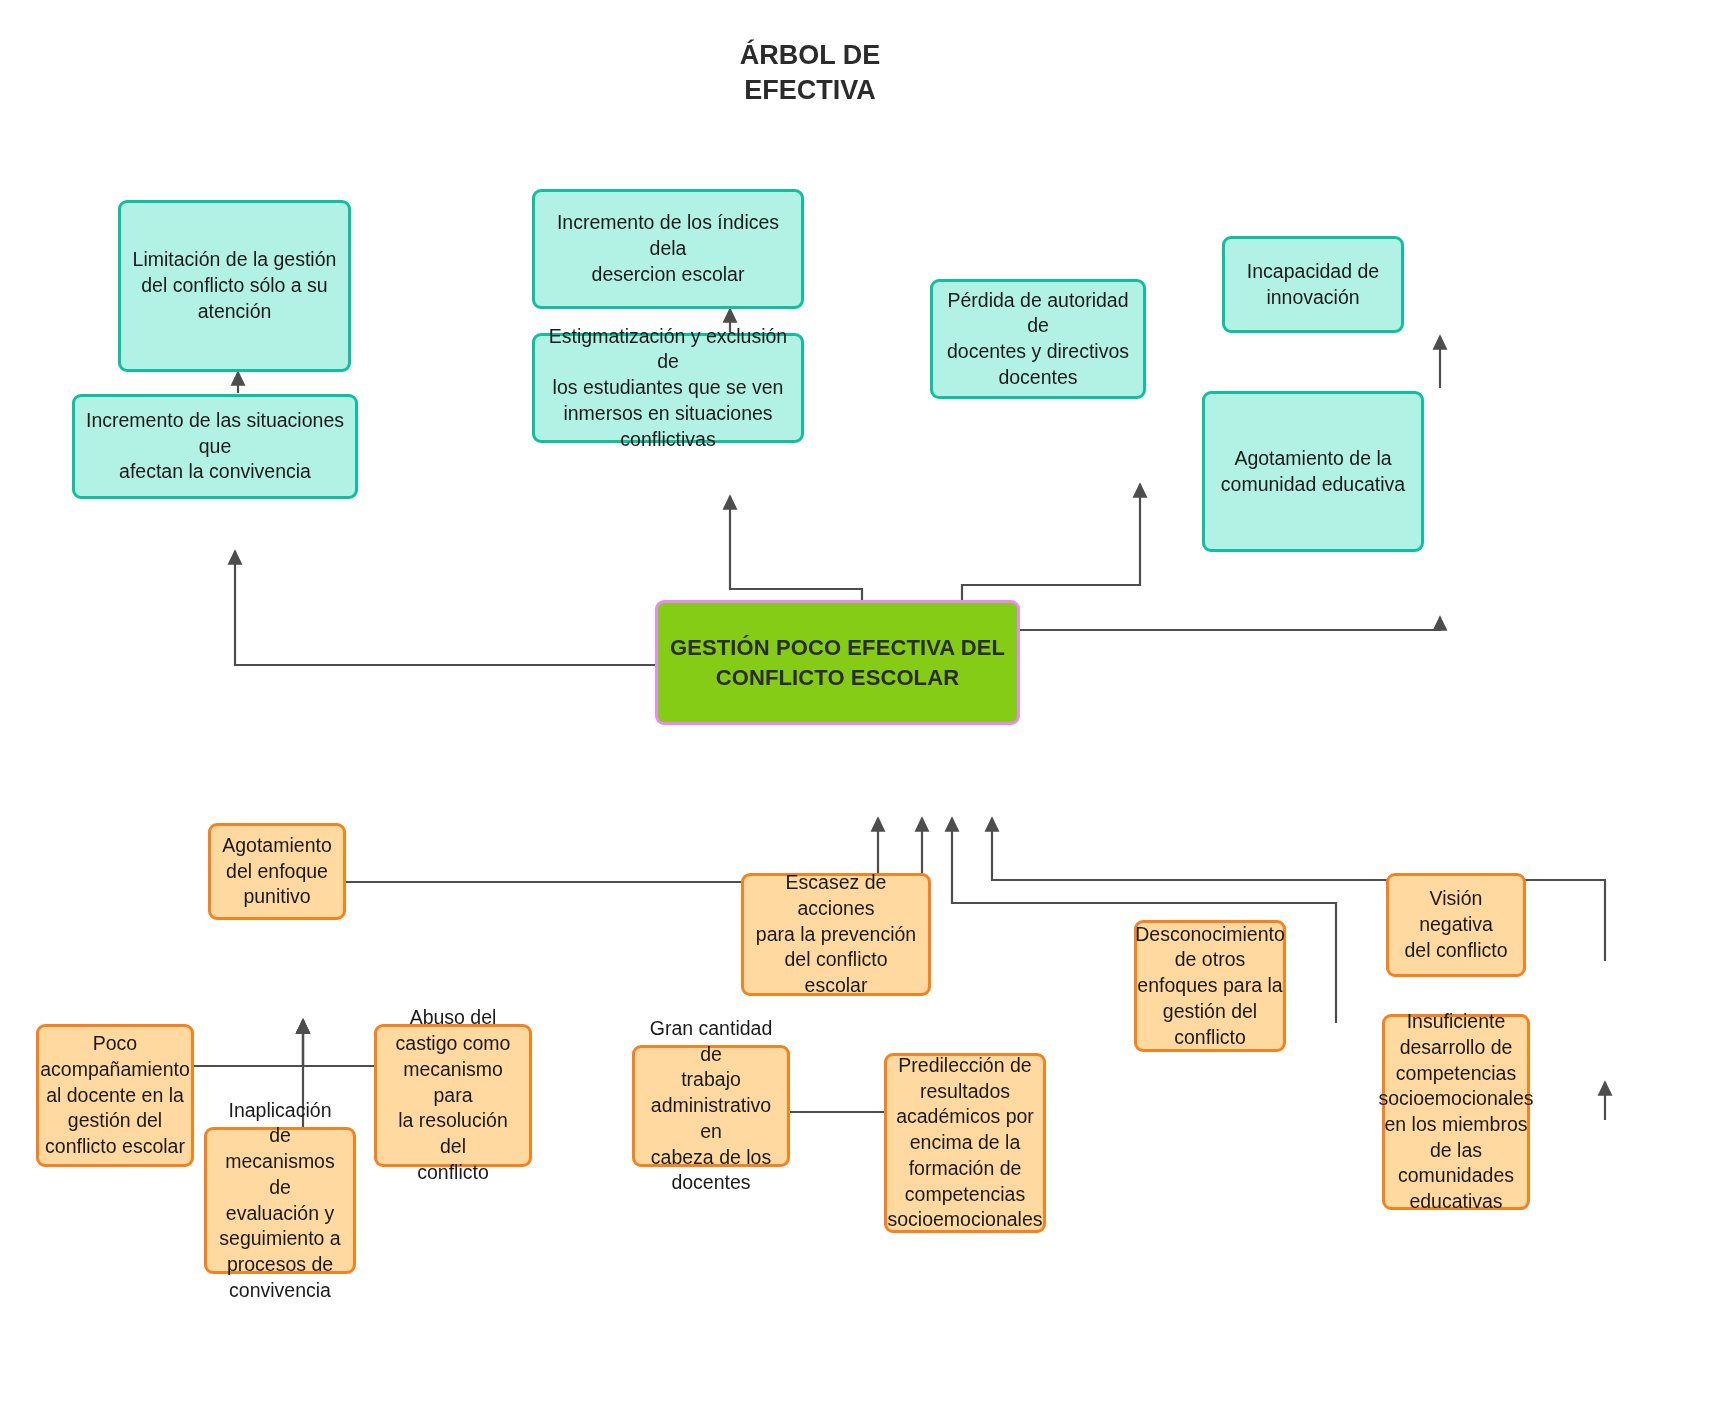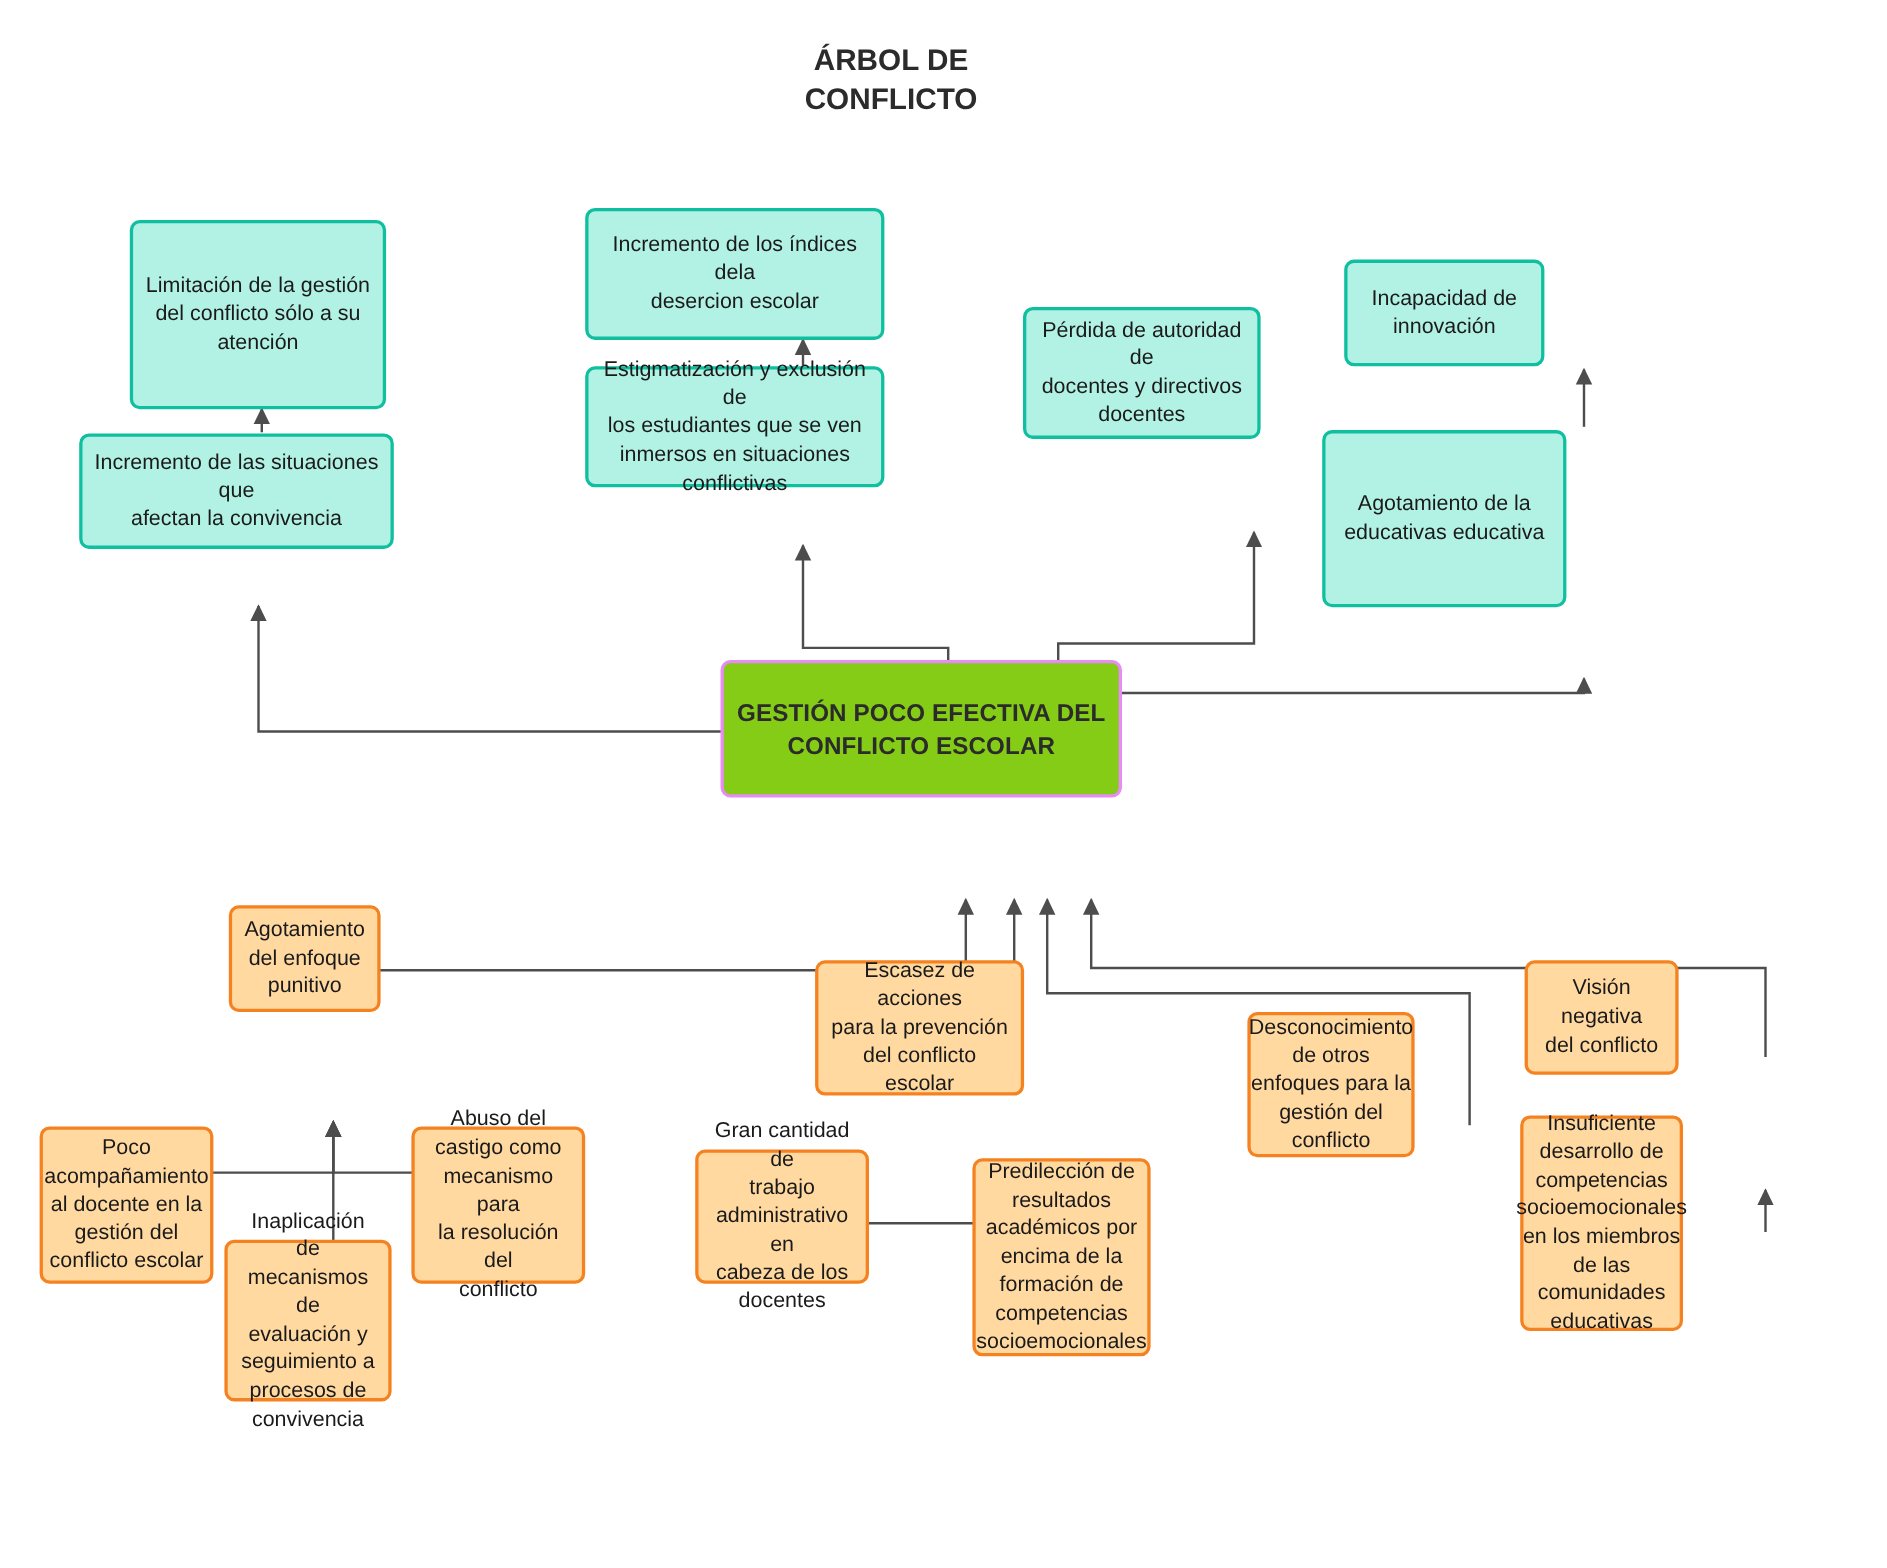--- a/index.html
+++ b/index.html
@@ -70,21 +70,21 @@
     white-space: pre-line;
     z-index: 4;
   }
 </style>
 </head>
 <body>
 
 <div id="canvas">
 
   <div id="page-title">ÁRBOL DE
-CONFLICTO</div>
+EFECTIVA</div>
 
   <svg id="edges" viewBox="0 0 1715 1425">
     <defs>
       <marker id="arrow" markerWidth="10" markerHeight="10" refX="6.2" refY="4" orient="auto" markerUnits="strokeWidth">
         <path d="M0,0.6 L0,7.4 L7,4 z" fill="#4d4d4d"></path>
       </marker>
     </defs>
     <g fill="none" stroke="#4d4d4d" stroke-width="2.2" marker-end="url(#arrow)">
 
       <path d="M238,393 L238,372"></path>
@@ -139,21 +139,21 @@
 conflictivas</div>
 
   <div class="node effect" style="left:930px; top:279px; width:216px; height:120px;">Pérdida de autoridad de
 docentes y directivos
 docentes</div>
 
   <div class="node effect" style="left:1222px; top:236px; width:182px; height:97px;">Incapacidad de
 innovación</div>
 
   <div class="node effect" style="left:1202px; top:391px; width:222px; height:161px;">Agotamiento de la
-educativas educativa</div>
+comunidad educativa</div>
 
   <div class="node core" style="left:655px; top:600px; width:365px; height:125px;">GESTIÓN POCO EFECTIVA DEL
 CONFLICTO ESCOLAR</div>
 
   <div class="node cause" style="left:208px; top:823px; width:138px; height:97px;">Agotamiento
 del enfoque
 punitivo</div>
 
   <div class="node cause" style="left:36px; top:1024px; width:158px; height:143px;">Poco
 acompañamiento

